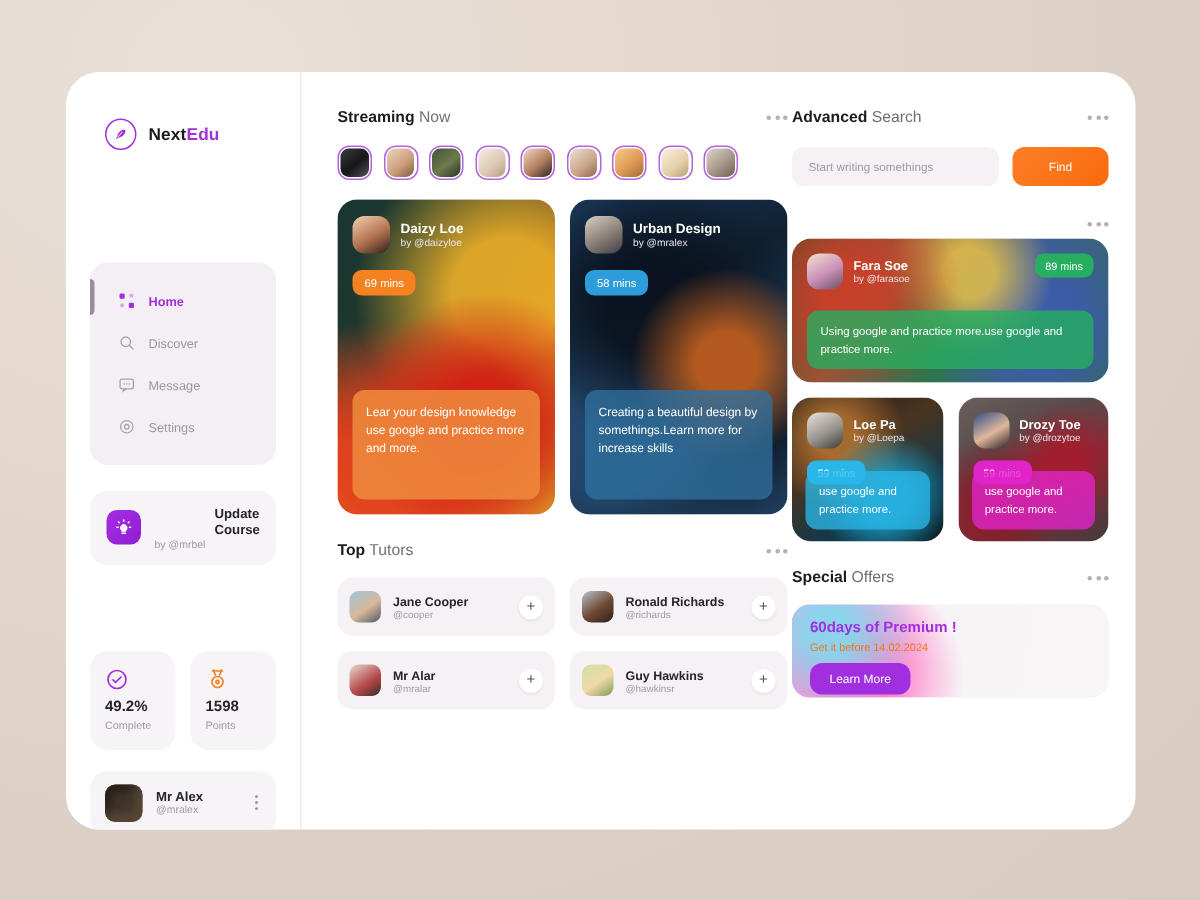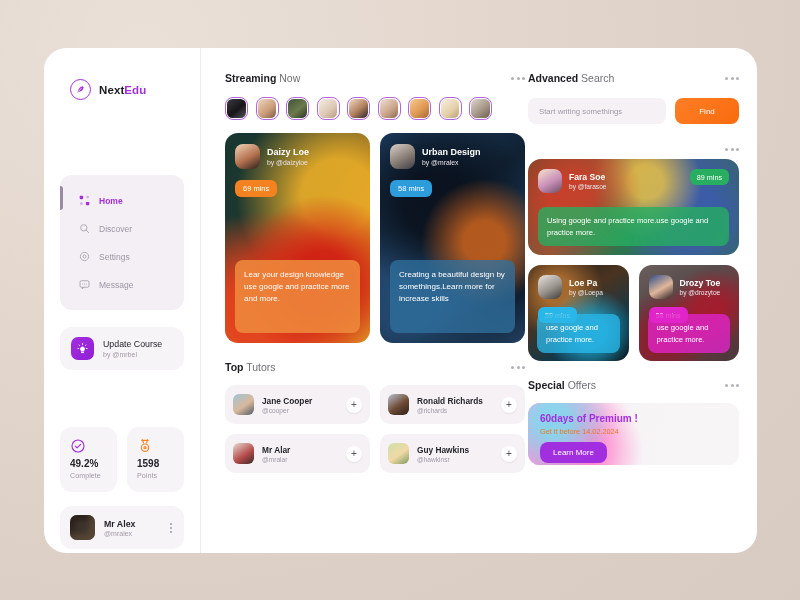--- a/index.html
+++ b/index.html
@@ -71,21 +71,21 @@
     padding: 10px 11px;
     display: flex; align-items: center; gap: 9px;
     cursor: pointer;
   }
   .update-ico {
     width: 23px; height: 23px; border-radius: 7px;
     background: linear-gradient(135deg,#a52ce0,#8f1fd4);
     display: flex; align-items: center; justify-content: center;
     flex-shrink: 0;
   }
-  .update-title { font-size: 8.8px; font-weight: normal; color: #24242a; line-height: 1.25; }
+  .update-title { font-size: 8.8px; font-weight: bold; color: #24242a; line-height: 1.25; margin-left: 40px; }
   .update-sub { font-size: 7px; color: #a19aa6; margin-top: 1px; }
 
   .stats { display: flex; gap: 10px; margin-top: 57px; }
   .stat {
     flex: 1; background: #f7f4f7; border-radius: 12px;
     padding: 11px 10px 12px 10px;
   }
   .stat-ico { width: 16px; height: 16px; margin-bottom: 9px; }
   .stat-val { font-size: 10px; font-weight: bold; color: #24242a; }
   .stat-lbl { font-size: 7.2px; color: #a19aa6; margin-top: 2px; }
@@ -263,39 +263,39 @@
           <svg width="11" height="11" viewBox="0 0 16 16" fill="none" stroke="#a9a2ae" stroke-width="1.3">
             <circle cx="7" cy="7" r="4.6"></circle>
               <path d="M10.4 10.4L14 14" stroke-linecap="round"></path>
           </svg>
         </span>
         <span>Discover</span>
       </div>
 
       <div class="nav-item">
         <span class="nav-ico">
-          <svg width="11" height="11" viewBox="0 0 16 16" fill="none" stroke="#a9a2ae" stroke-width="1.25">
-            <circle cx="8" cy="8" r="6"></circle>
-              <circle cx="8" cy="8" r="2.2"></circle>
-          </svg>
-        </span>
-        <span>Settings</span>
-      </div>
-
-      <div class="nav-item">
-        <span class="nav-ico">
           <svg width="11" height="11" viewBox="0 0 16 16" fill="none" stroke="#a9a2ae" stroke-width="1.3">
             <rect x="1.5" y="2.5" width="13" height="9.5" rx="2"></rect>
             <path d="M5 12l-.5 2.2L7.4 12" fill="none"></path>
             <circle cx="5.6" cy="7.2" r=".75" fill="#a9a2ae" stroke="none"></circle>
             <circle cx="8" cy="7.2" r=".75" fill="#a9a2ae" stroke="none"></circle>
             <circle cx="10.4" cy="7.2" r=".75" fill="#a9a2ae" stroke="none"></circle>
           </svg>
         </span>
         <span>Message</span>
+      </div>
+
+      <div class="nav-item">
+        <span class="nav-ico">
+          <svg width="11" height="11" viewBox="0 0 16 16" fill="none" stroke="#a9a2ae" stroke-width="1.25">
+            <circle cx="8" cy="8" r="6"></circle>
+              <circle cx="8" cy="8" r="2.2"></circle>
+          </svg>
+        </span>
+        <span>Settings</span>
       </div>
     </nav>
 
     <div class="update-card">
       <span class="update-ico">
         <svg width="13" height="13" viewBox="0 0 24 24" fill="none" stroke="#fff" stroke-width="1.8" stroke-linecap="round">
           <path d="M12 3v1.5M5.5 5.5l1 1M18.5 5.5l-1 1M3.5 12H5M19 12h1.5"></path>
           <path d="M9 16a4.4 4.4 0 116 0v1.5H9V16z" fill="#fff" stroke="none"></path>
           <path d="M10 19.5h4" stroke="#fff"></path>
         </svg>

